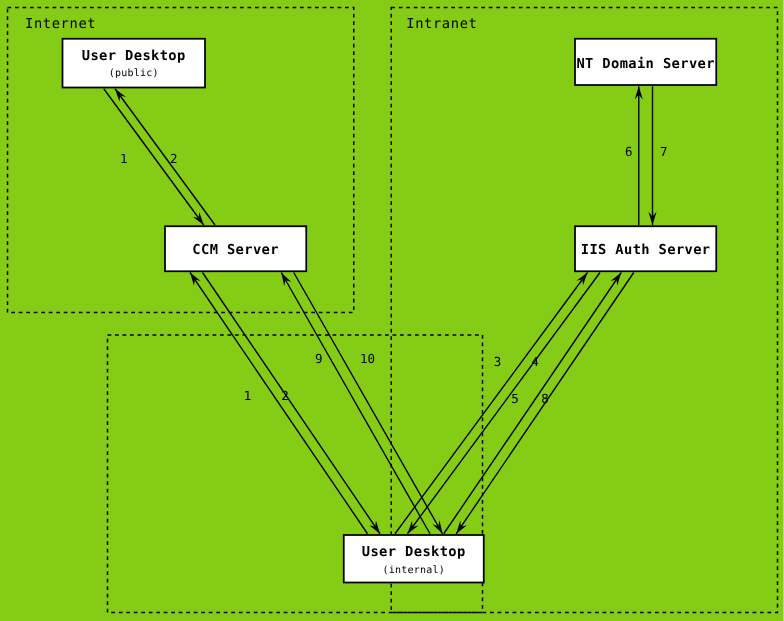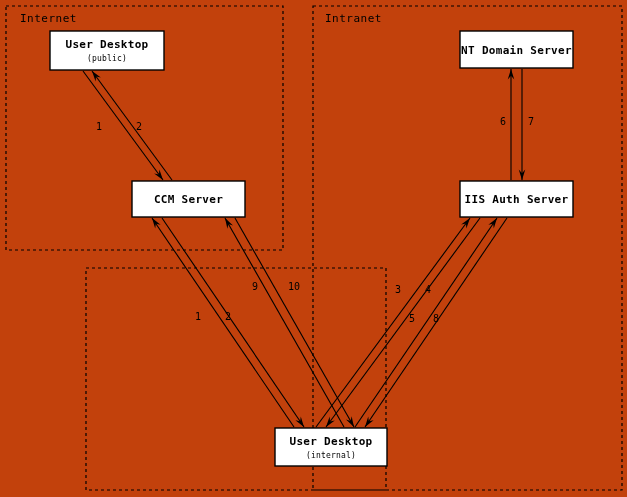--- a/index.html
+++ b/index.html
@@ -7,21 +7,21 @@
     padding: 0;
     background: #ffffff;
   }
   body {
     font-family: "DejaVu Sans Mono", monospace;
   }
   #diagram-root {
     position: relative;
     width: 627px;
     height: 497px;
-    background: #c2410c;
+    background: #84cc16;
     overflow: hidden;
     text-align: center;
   }
   svg#diagram-svg {
     position: absolute;
     left: 0;
     top: 0;
     width: 627px;
     height: 497px;
   }

